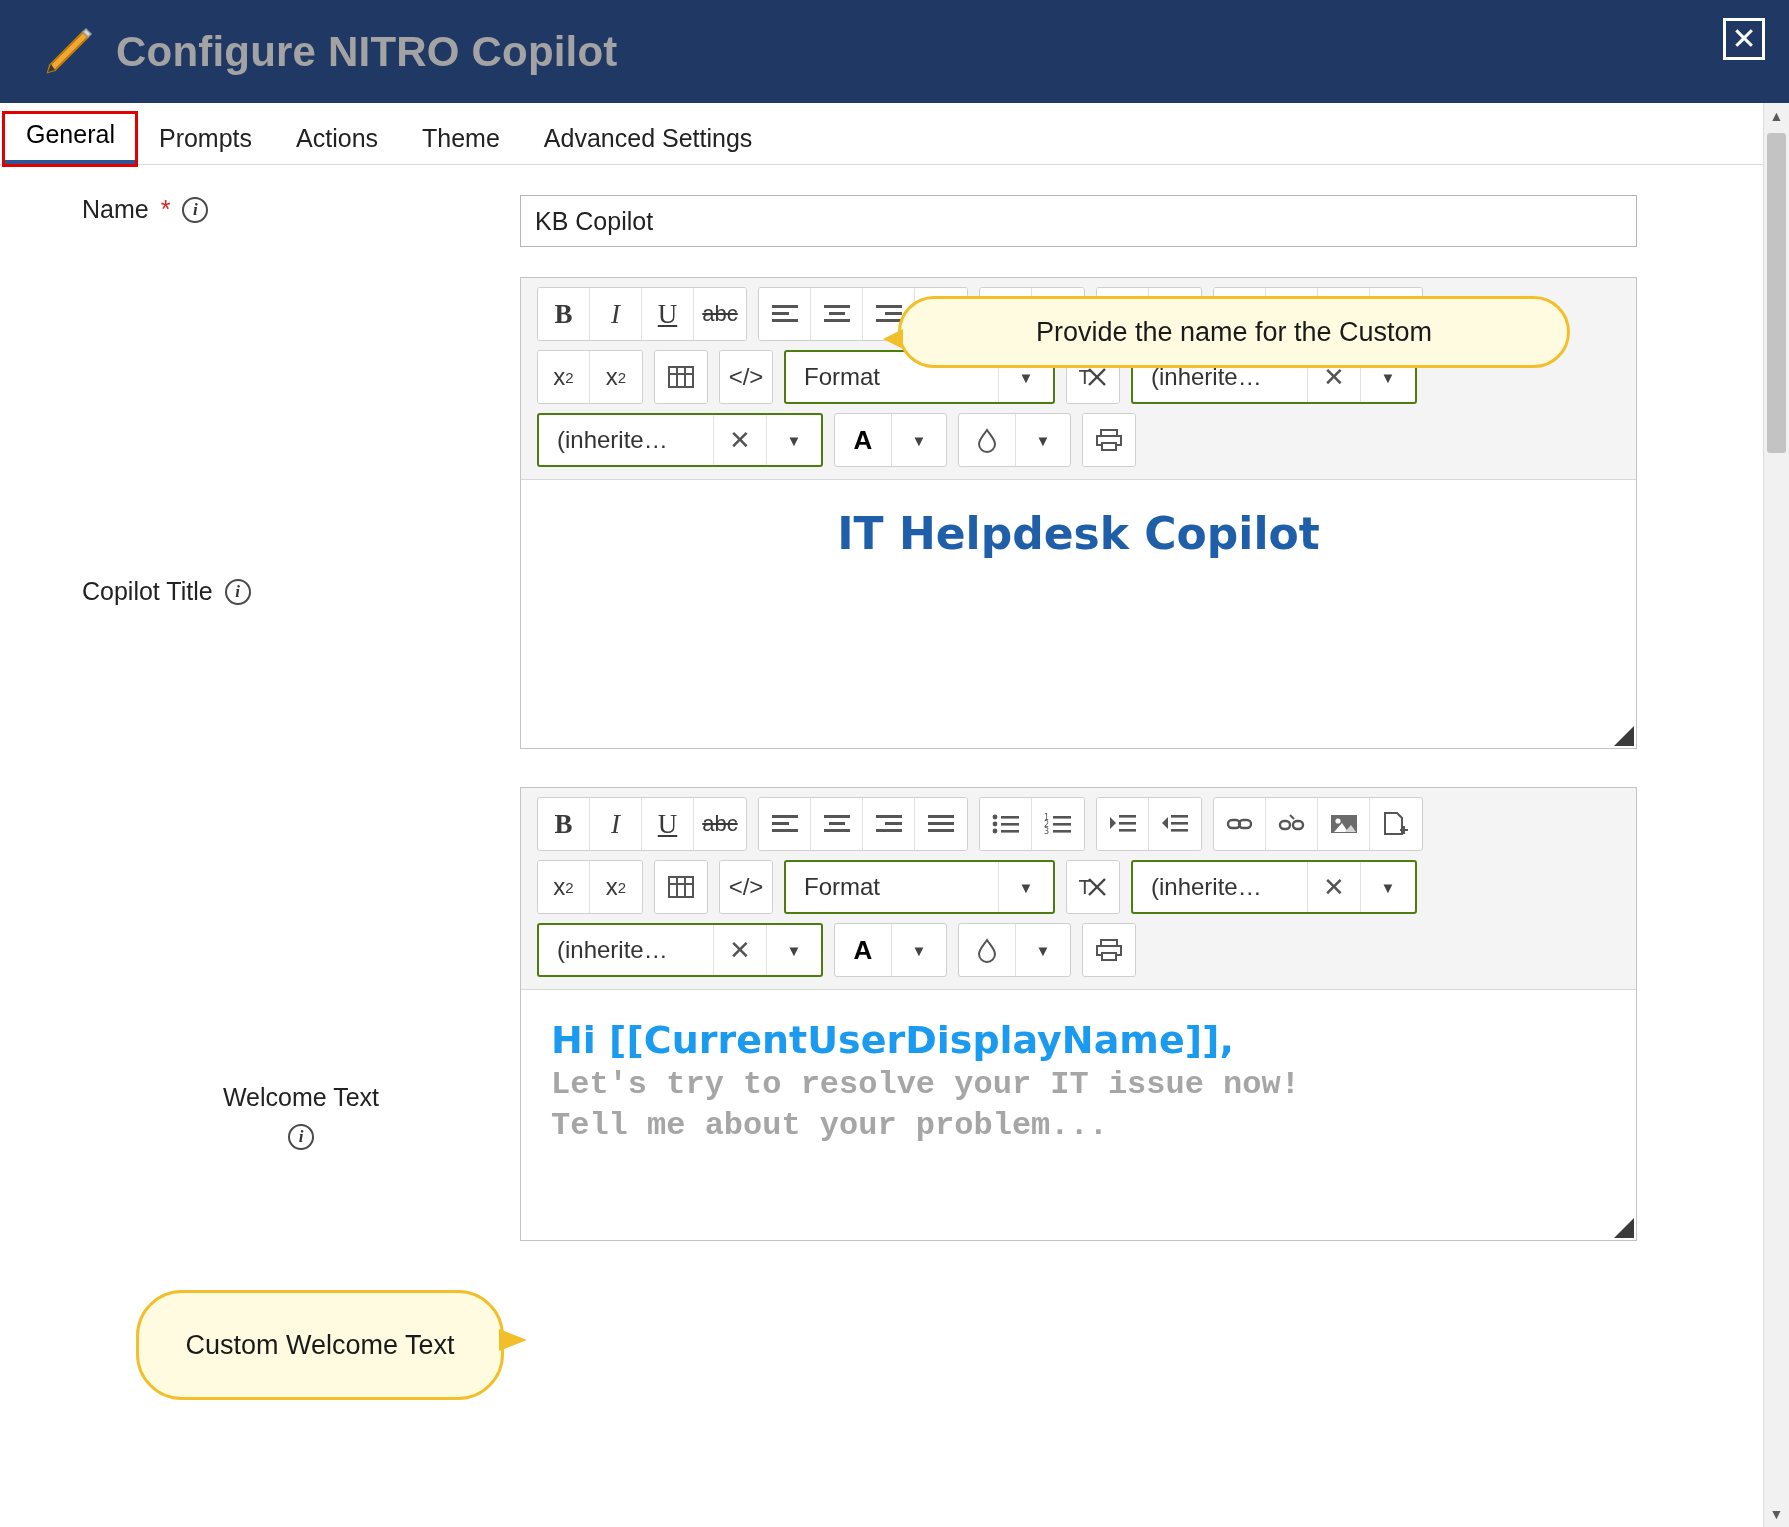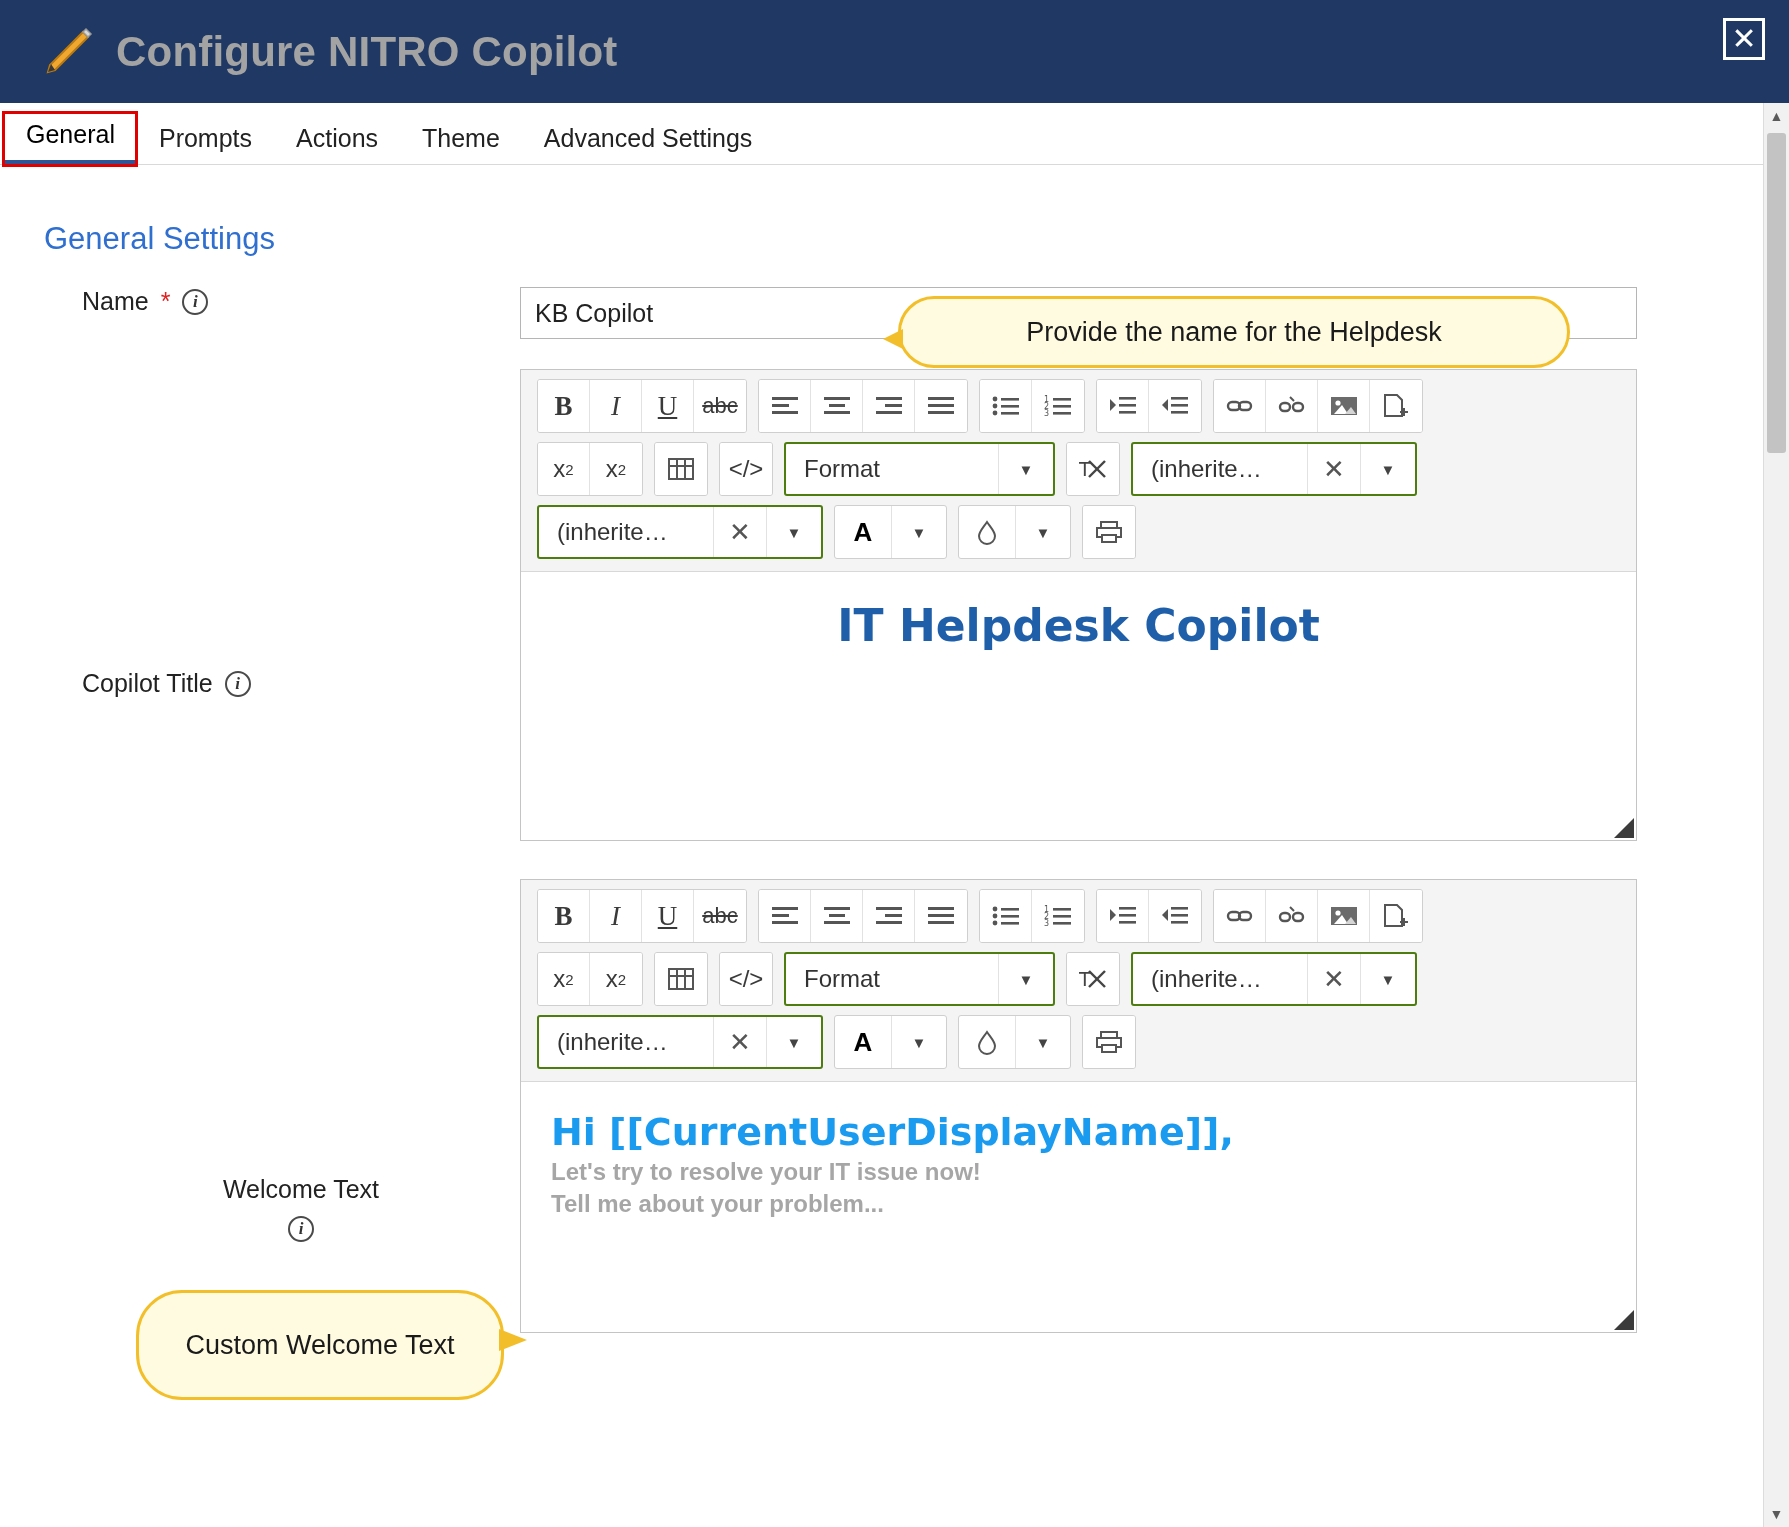--- a/index.html
+++ b/index.html
@@ -283,24 +283,24 @@
     margin: 0;
   }
   .welcome-line1 {
     font-size: 38px;
     font-weight: bold;
     color: #1b9bf0;
     font-family: "DejaVu Sans", sans-serif;
     margin: 0 0 4px 0;
   }
   .welcome-line {
-    font-size: 24px;
+    font-size: 32px;
     font-weight: bold;
     color: #a6a6a6;
-    font-family: Liberation Sans, sans-serif;
+    font-family: Liberation Mono, monospace;
     margin: 0 0 4px 0;
   }
 
   
   .callout {
     position: absolute;
     background: #fffbe0;
     border: 3px solid #f2bf2a;
     border-radius: 46px;
     display: flex;
@@ -400,21 +400,20 @@
   <div class="tab active">General</div>
   <div class="tab">Prompts</div>
   <div class="tab">Actions</div>
   <div class="tab">Theme</div>
   <div class="tab">Advanced Settings</div>
 </div>
 <div class="tab-highlight"></div>
 
 <div class="content">
 
-  <div class="section-title">General Settings</div>
 
   <div class="row">
     <div class="row-label">
       <span>Name</span>
         <span class="req-star">*</span>
       <span class="info-icon">i</span>
     </div>
     <div class="editor-col">
       <input class="name-input" value="KB Copilot" style="">
     </div>
@@ -805,20 +804,20 @@
           <div class="welcome-line1">Hi [[CurrentUserDisplayName]],</div>
           <div class="welcome-line">Let's try to resolve your IT issue now!</div>
           <div class="welcome-line">Tell me about your problem...</div>
           <span class="resize-grip"></span>
         </div>
       </div>
     </div>
   </div>
 </div>
 
-<div class="callout c1">Provide the name for the Helpdesk</div>
+<div class="callout c1">Provide the name for the Custom</div>
 <div class="callout c2">Custom Welcome Text</div>
 
 <div class="scroll-track">
   <div class="scroll-arrow">▲</div>
   <div class="scroll-thumb"></div>
   <div class="scroll-arrow bottom">▼</div>
 </div>
 
 </body></html>

